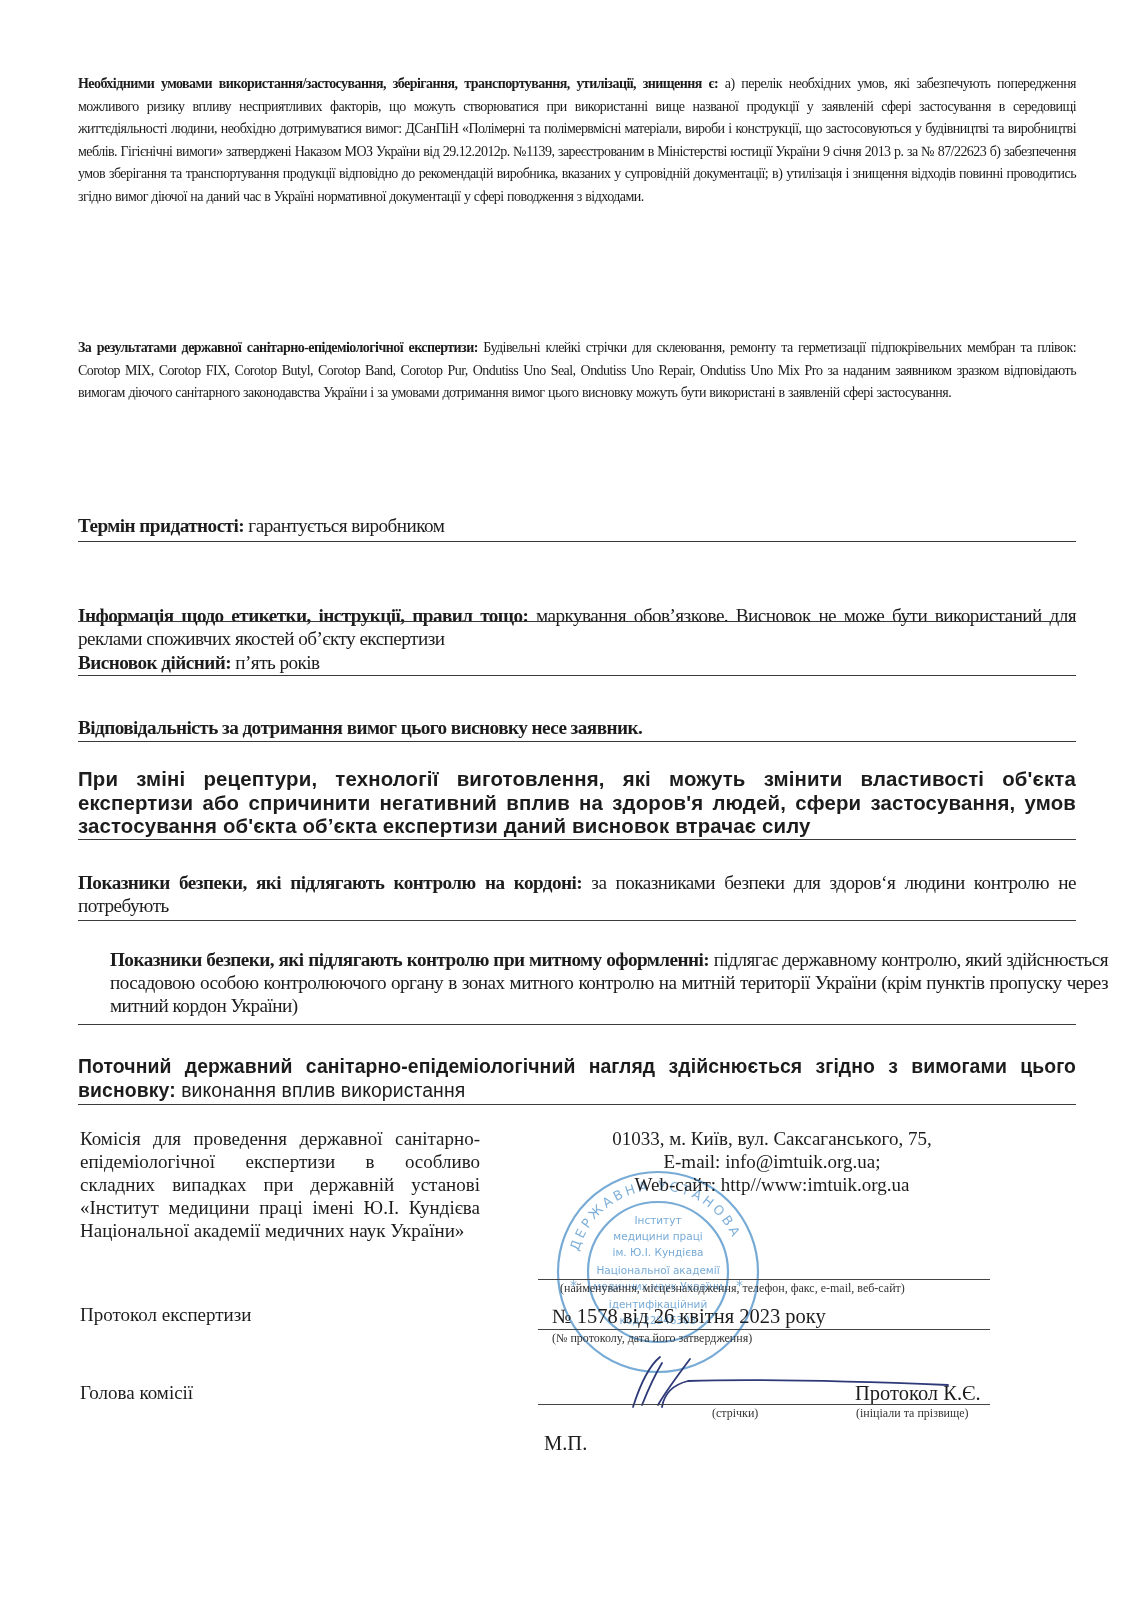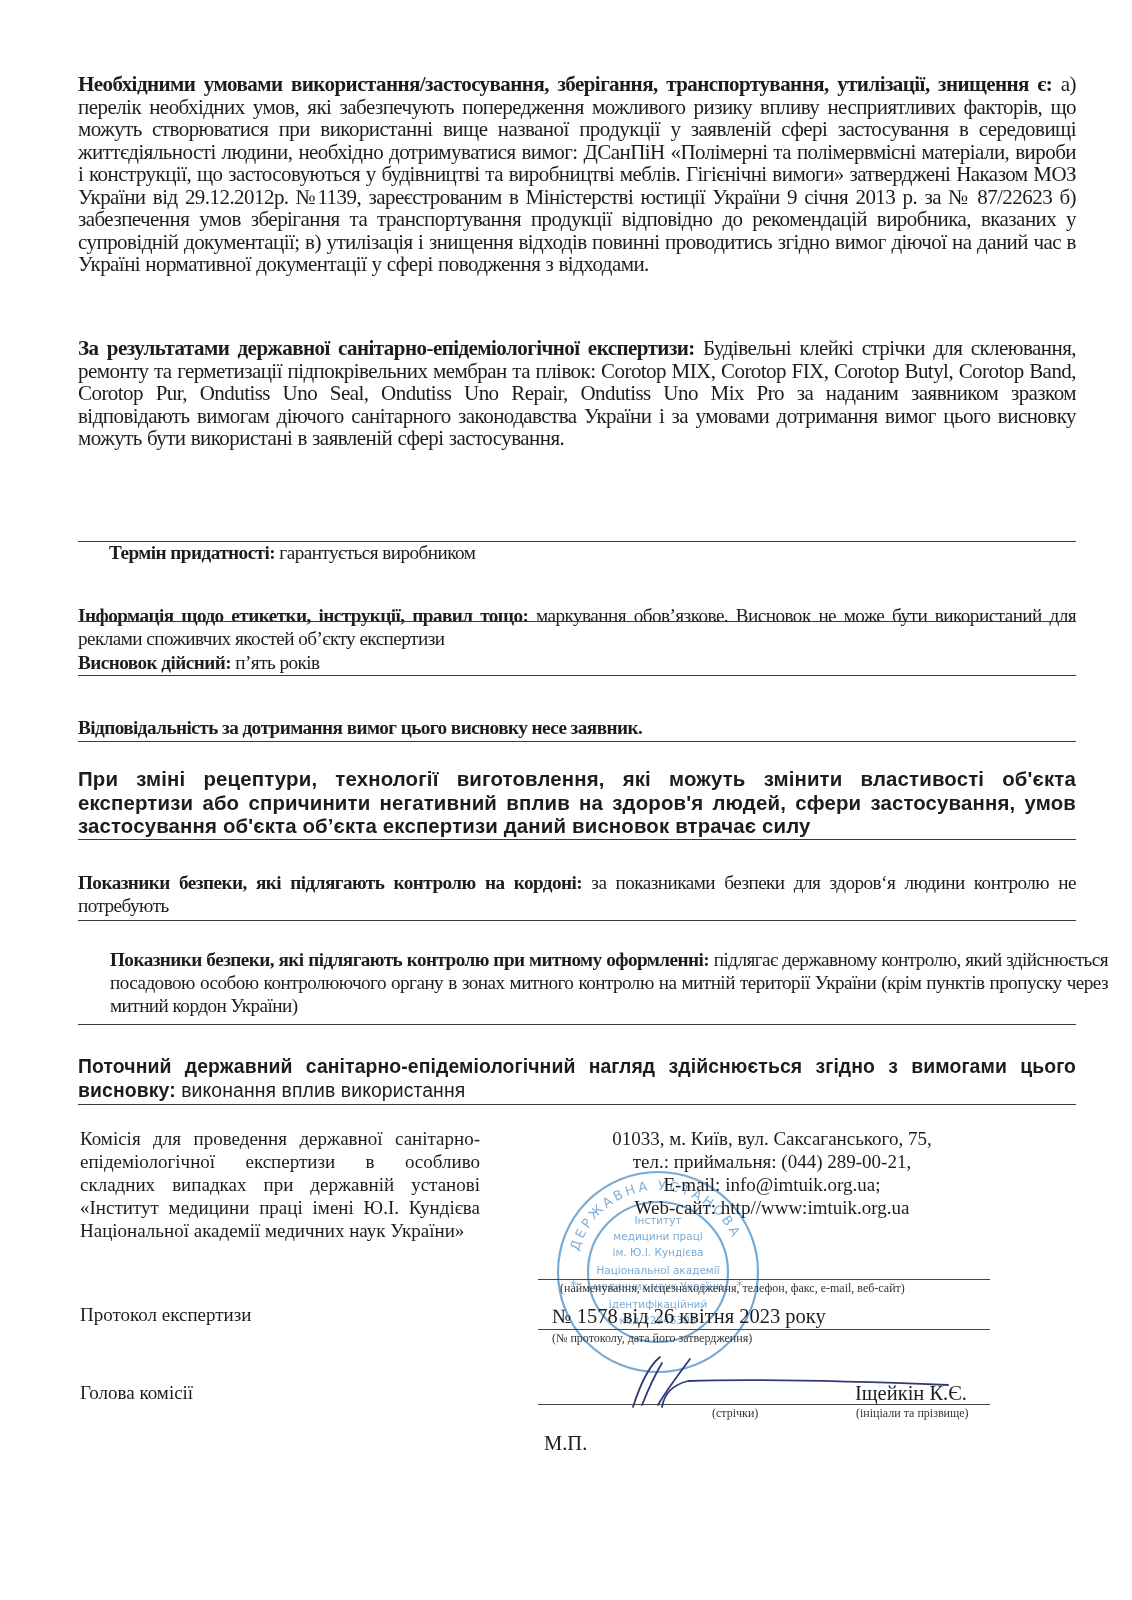--- a/index.html
+++ b/index.html
@@ -3,21 +3,21 @@
 <meta charset="utf-8">
 <style>
   html, body { margin: 0; padding: 0; }
   body {
     width: 1132px; height: 1600px; background: #ffffff; position: relative; overflow: hidden;
     color: #1c1c1c;
   }
   .page { position: absolute; left: 0; top: 0; width: 1132px; height: 1600px; }
   .cond {
     position: absolute; left: 78px; width: 998px;
-    font-family: "Liberation Serif", serif; font-size: 21px; line-height: 22.5px;
+    font-family: "Liberation Serif", serif; font-size: 14px; line-height: 22.5px;
     text-align: justify; transform-origin: 0 0;
     letter-spacing: -0.55px; word-spacing: 0.5px;
   }
   .cond b { font-weight: bold; }
   .sec {
     position: absolute; left: 78px; width: 998px;
     font-family: "Liberation Serif", serif; font-size: 19.2px; line-height: 23px;
     letter-spacing: -0.55px; text-align: justify;
   }
   .sec b { font-weight: bold; }
@@ -43,21 +43,21 @@
 <div class="page">
 
   <div class="cond" style="top:73px;">
     <b>Необхідними умовами використання/застосування, зберігання, транспортування, утилізації, знищення є:</b><span> а) перелік необхідних умов, які забезпечують попередження можливого ризику впливу несприятливих факторів, що можуть створюватися при використанні вище названої продукції у заявленій сфері застосування в середовищі життєдіяльності людини, необхідно дотримуватися вимог: ДСанПіН «Полімерні та полімервмісні матеріали, вироби і конструкції, що застосовуються у будівництві та виробництві меблів. Гігієнічні вимоги» затверджені Наказом МОЗ України від 29.12.2012р. №1139, зареєстрованим в Міністерстві юстиції України 9 січня 2013 р. за № 87/22623 б) забезпечення умов зберігання та транспортування продукції відповідно до рекомендацій виробника, вказаних у супровідній документації; в) утилізація і знищення відходів повинні проводитись згідно вимог діючої на даний час в Україні нормативної документації у сфері поводження з відходами.</span>
   </div>
 
   <div class="cond" style="top:337px;">
     <b>За результатами державної санітарно-епідеміологічної експертизи:</b><span> Будівельні клейкі стрічки для склеювання, ремонту та герметизації підпокрівельних мембран та плівок: Corotop MIX, Corotop FIX, Corotop Butyl, Corotop Band, Corotop Pur, Ondutiss Uno Seal, Ondutiss Uno Repair, Ondutiss Uno Mix Pro за наданим заявником зразком відповідають вимогам діючого санітарного законодавства України і за умовами дотримання вимог цього висновку можуть бути використані в заявленій сфері застосування.</span>
   </div>
 
-  <div class="sec" style="top:541px;margin-left:31px;">
+  <div class="sec" style="top:514px;">
     <b>Термін придатності:</b><span> гарантується виробником</span>
   </div>
   <div class="hr" style="top:541px;"></div>
 
   <div class="sec" style="top:604px;">
     <b>Інформація щодо етикетки, інструкції, правил тощо:</b><span> маркування обов’язкове. Висновок не може бути використаний для реклами споживчих якостей об’єкту експертизи</span>
   </div>
   <div class="hr" style="top:621px;"></div>
 
   <div class="sec" style="top:651px;">
@@ -113,40 +113,39 @@
       <text x="110" y="162">код 22946303</text>
     </g>
     <g fill="#4a8fc9" opacity="0.7" font-size="14" font-family="DejaVu Sans, sans-serif">
       <text x="22" y="128">*</text>
       <text x="188" y="128">*</text>
     </g>
   </svg>
 
   <div class="serif-block right-col" style="top:1127px;">
     <div>01033, м. Київ, вул. Саксаганського, 75,</div>
-    <div>тел.: приймальня: (044) 289-00-21,</div>
     <div>E-mail: info@imtuik.org.ua;</div>
     <div>Web-сайт: http//www:imtuik.org.ua</div>
   </div>
   <div class="thin" style="left:538px; width:452px; top:1279px;"></div>
   <div class="small-cap" style="left:560px; top:1281px;">(найменування, місцезнаходження, телефон, факс, e-mail, веб-сайт)</div>
 
   <div class="serif-block" style="left:80px; top:1303px;">Протокол експертизи</div>
   <div class="serif-block" style="left:552px; top:1305px; font-size:20.5px;">№ 1578 від 26 квітня 2023 року</div>
   <div class="thin" style="left:538px; width:452px; top:1329px;"></div>
   <div class="small-cap" style="left:552px; top:1331px;">(№ протоколу, дата його затвердження)</div>
 
   <div class="serif-block" style="left:80px; top:1381px;">Голова комісії</div>
   <svg class="sig" viewBox="0 0 330 60">
     <g fill="none" stroke="#2e3a78" stroke-width="1.8" stroke-linecap="round">
       <path d="M5 52 C 12 30, 22 10, 32 2"></path>
       <path d="M14 50 C 20 35, 28 18, 34 8"></path>
       <path d="M30 50 C 38 36, 50 20, 62 4"></path>
       <path d="M34 52 C 36 40, 44 30, 60 26 C 120 24, 220 26, 320 30"></path>
     </g>
   </svg>
-  <div class="serif-block" style="left:855px; top:1382px; font-size:20.5px;">Іщейкін К.Є.</div>
+  <div class="serif-block" style="left:855px; top:1382px; font-size:20.5px;">Протокол К.Є.</div>
   <div class="thin" style="left:538px; width:452px; top:1404px;"></div>
   <div class="small-cap" style="left:712px; top:1406px;">(стрічки)</div>
   <div class="small-cap" style="left:856px; top:1406px;">(ініціали та прізвище)</div>
 
   <div class="serif-block" style="left:544px; top:1432px; font-size:20.5px;">М.П.</div>
 </div>
 
 </body></html>

